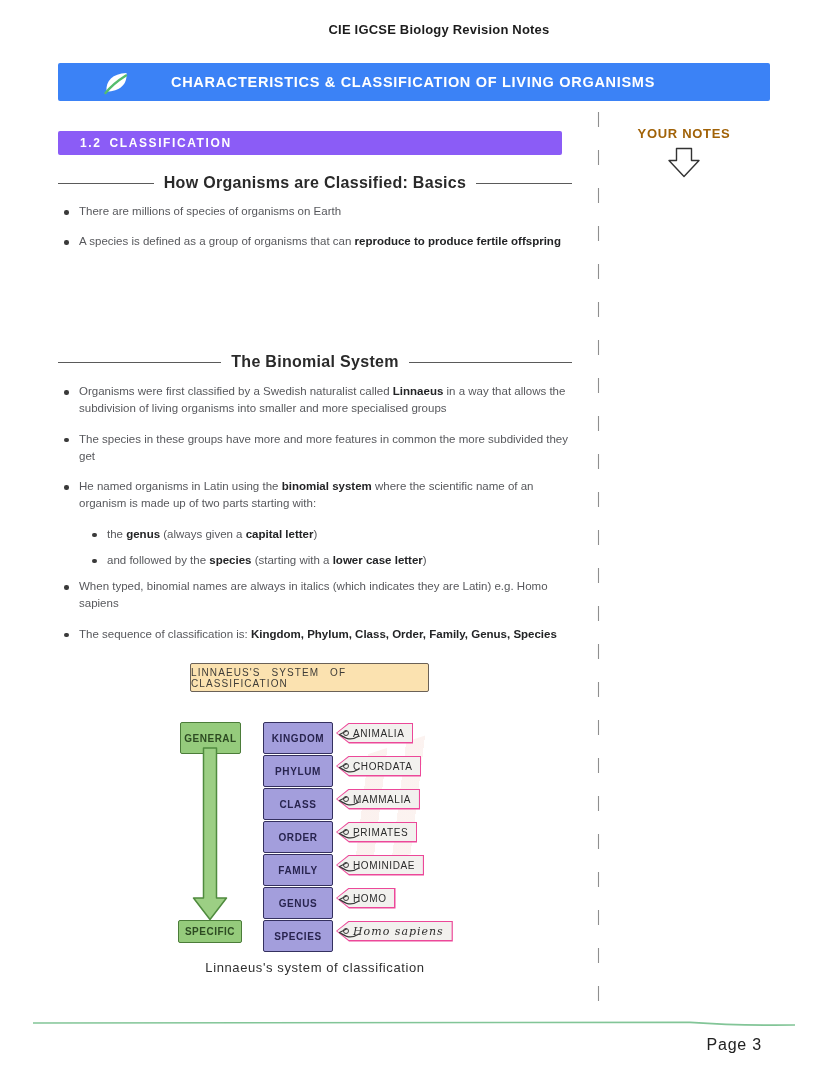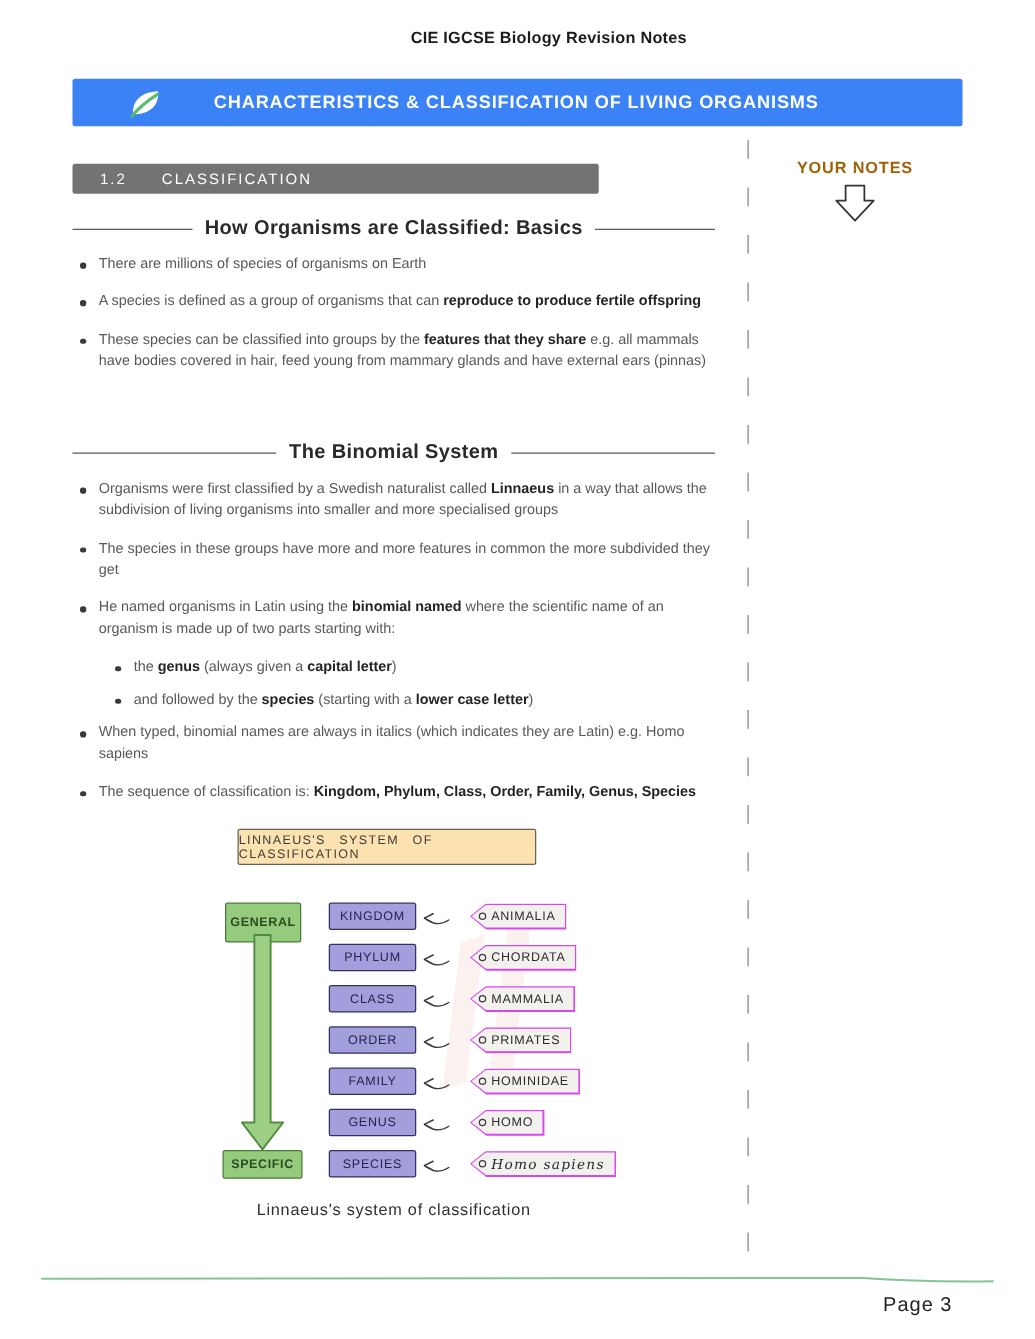--- a/index.html
+++ b/index.html
@@ -9,25 +9,25 @@
   
   .doc-title{position:absolute;left:58px;top:22px;width:762px;text-align:center;
              font-size:13px;font-weight:700;color:#1c1c1c;letter-spacing:.2px;}
   .banner{position:absolute;left:58px;top:63px;width:712px;height:38px;background:#3b82f6;
           border-radius:2px;display:flex;align-items:center;}
   .banner .leaf{margin-left:45px;display:flex;align-items:center;}
   .banner .banner-text{margin-left:41px;color:#ffffff;font-size:14.5px;font-weight:700;
           letter-spacing:.7px;}
 
   
-  .section-bar{position:absolute;left:58px;top:131px;width:421px;height:24px;background:#737373;
+  .section-bar{position:absolute;left:58px;top:131px;width:504px;height:24px;background:#8b5cf6;
           border-radius:2px;display:flex;align-items:center;color:#fff;font-size:12px;
-          font-weight:400;letter-spacing:1.6px;}
+          font-weight:700;letter-spacing:1.6px;}
   .section-bar .num{margin-left:22px;}
-  .section-bar .name{margin-left:28px;}
+  .section-bar .name{margin-left:8px;}
 
   
   .rule-heading{position:absolute;left:58px;width:514px;display:flex;align-items:center;gap:10px;
           font-size:16px;font-weight:700;color:#2a2a2a;letter-spacing:.3px;}
   .rule-heading::before,.rule-heading::after{content:"";flex:1;height:1px;background:#5a5a5a;}
   #heading-basics{top:174px;}
   #heading-binomial{top:353px;}
 
   
   .bullets{position:absolute;left:58px;width:516px;font-size:11.5px;color:#57585c;
@@ -43,25 +43,25 @@
 
   
   .tan-box{position:absolute;left:190px;top:663px;width:237px;height:27px;background:#FBE2B0;
           border:1.3px solid #6a6157;border-radius:2px;display:flex;align-items:center;
           justify-content:center;font-size:10px;color:#3e3c38;letter-spacing:1.1px;word-spacing:7px;}
   .green-box{position:absolute;background:#95CB7C;border:1.3px solid #4b7c39;border-radius:2px;
           display:flex;align-items:center;justify-content:center;font-size:10px;font-weight:700;
           color:#2d4b22;letter-spacing:.5px;box-sizing:border-box;}
   #general-box{left:180px;top:722px;width:61px;height:32px;}
   #specific-box{left:178px;top:920px;width:64px;height:23px;}
-  .level-box{position:absolute;left:263px;width:70px;height:22px;background:#A39EDC;
+  .level-box{position:absolute;left:263px;width:70px;height:32px;background:#A39EDC;
           border:1.3px solid #34305f;border-radius:2px;display:flex;align-items:center;
-          justify-content:center;font-size:10px;font-weight:400;letter-spacing:.6px;color:#28244f;
+          justify-content:center;font-size:10px;font-weight:700;letter-spacing:.6px;color:#28244f;
           box-sizing:border-box;}
-  .tag{position:absolute;left:376px;height:21px;background:#d946ef;
+  .tag{position:absolute;left:336px;height:21px;background:#ec4899;
        clip-path:polygon(0 50%,13px 0,100% 0,100% 100%,13px 100%);display:flex;}
   .tag-inner{position:absolute;inset:1.2px;background:#F2F1EE;
        clip-path:polygon(0 50%,12px 0,100% 0,100% 100%,12px 100%);}
   .tag-hole{position:absolute;left:7px;top:50%;transform:translateY(-50%);width:4px;height:4px;
        border:1.1px solid #3c3c3c;border-radius:50%;background:#F2F1EE;z-index:2;}
   .tag-label{position:relative;z-index:1;display:flex;align-items:center;height:100%;
        padding:0 9px 0 17px;font-size:10px;letter-spacing:.6px;color:#2b2b2b;white-space:nowrap;}
   .tag-label.hand{font-family:"DejaVu Serif",serif;font-style:italic;font-size:11px;
        letter-spacing:1px;}
   .watermark{position:absolute;left:332px;top:750px;width:115px;height:108px;
@@ -102,33 +102,32 @@
   </div>
 
   <div id="heading-basics" class="rule-heading">
     <span>How Organisms are Classified: Basics</span>
   </div>
 
   <div id="bullets-basics" class="bullets">
       <ul>
         <li><span>There are millions of species of organisms on Earth</span></li>
         <li><span>A species is defined as a group of organisms that can </span><b>reproduce to produce fertile offspring</b></li>
-        <li><span>These species can be classified into groups by the </span><b>features that they share</b><span> e.g. all mammals have bodies covered in hair, feed young from mammary glands and have external ears (pinnas)</span></li>
       </ul>
     </div>
 
   <div id="heading-binomial" class="rule-heading">
     <span>The Binomial System</span>
   </div>
 
   <div id="bullets-binomial" class="bullets">
       <ul>
         <li><span>Organisms were first classified by a Swedish naturalist called </span><b>Linnaeus</b><span> in a way that allows the subdivision of living organisms into smaller and more specialised groups</span></li>
         <li><span>The species in these groups have more and more features in common the more subdivided they get</span></li>
-        <li><span>He named organisms in Latin using the  </span><b>binomial named</b><span> where the scientific name of an organism is made up of two parts starting with:</span></li>
+        <li><span>He named organisms in Latin using the  </span><b>binomial system</b><span> where the scientific name of an organism is made up of two parts starting with:</span></li>
         <li class="sub"><span>the </span><b>genus</b><span> (always given a </span><b>capital letter</b><span>)</span></li>
         <li class="sub"><span>and followed by the </span><b>species</b><span> (starting with a </span><b>lower case letter</b><span>)</span></li>
         <li><span>When typed, binomial names are always in italics (which indicates they are Latin) e.g. Homo sapiens</span></li>
         <li><span>The sequence of classification is: </span><b>Kingdom, Phylum, Class, Order, Family, Genus, Species</b></li>
       </ul>
     </div>
 
   <div class="watermark"></div>
 
   <div class="tan-box">LINNAEUS'S  SYSTEM  OF  CLASSIFICATION</div>

